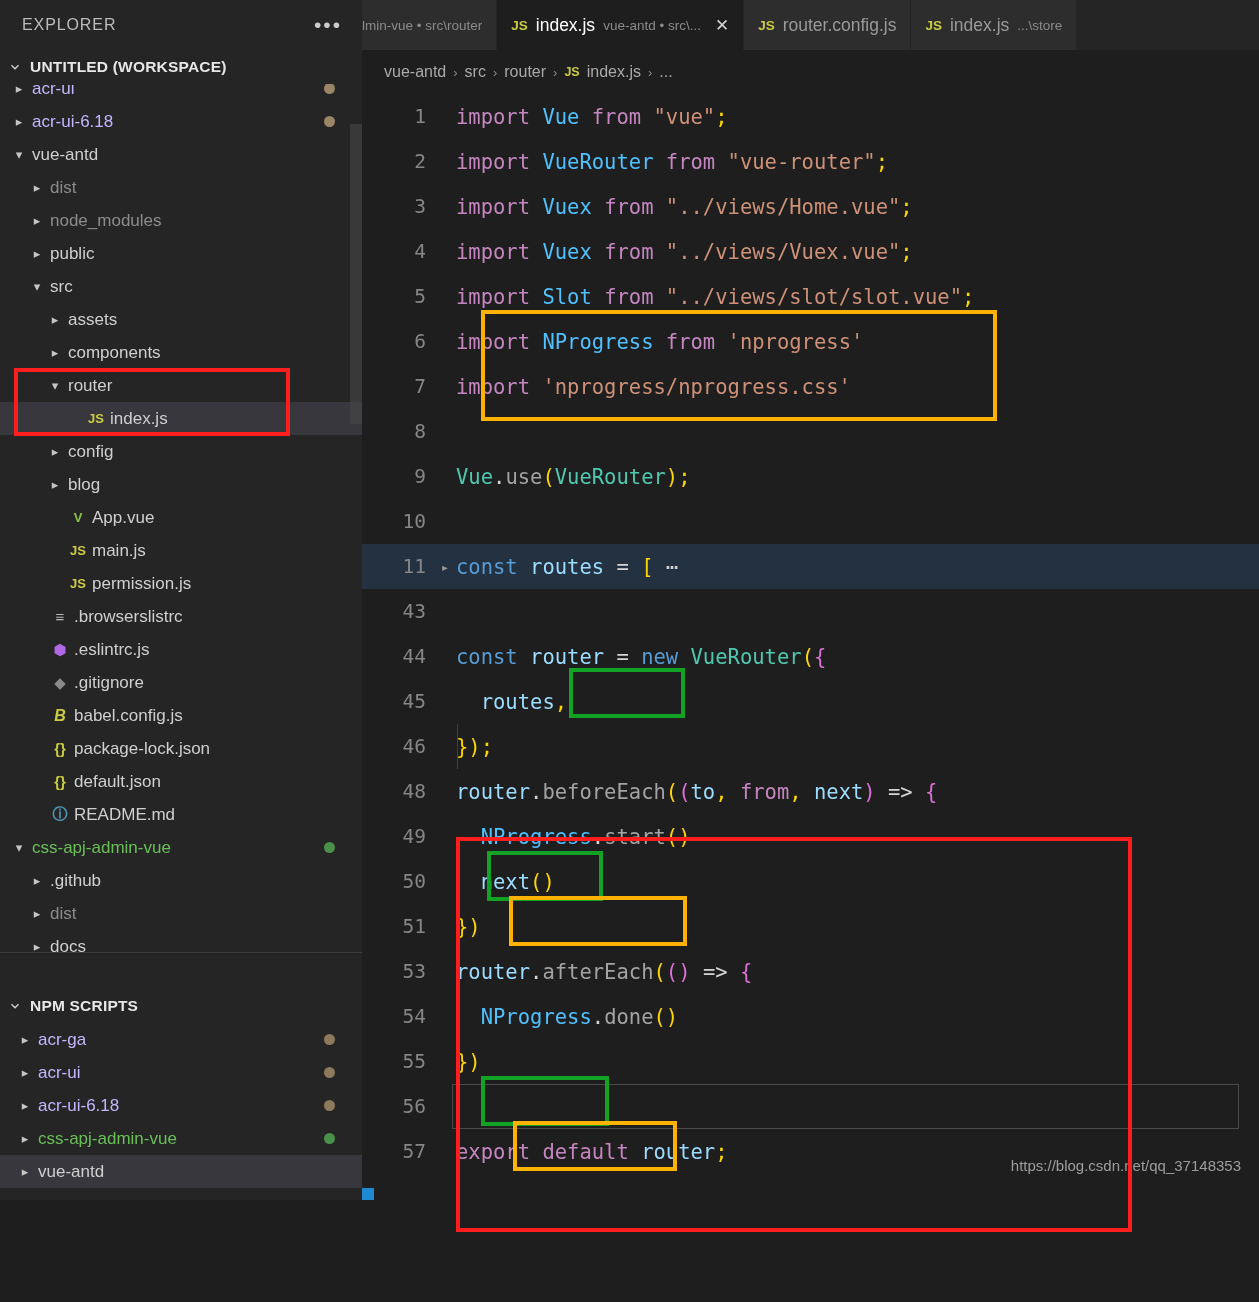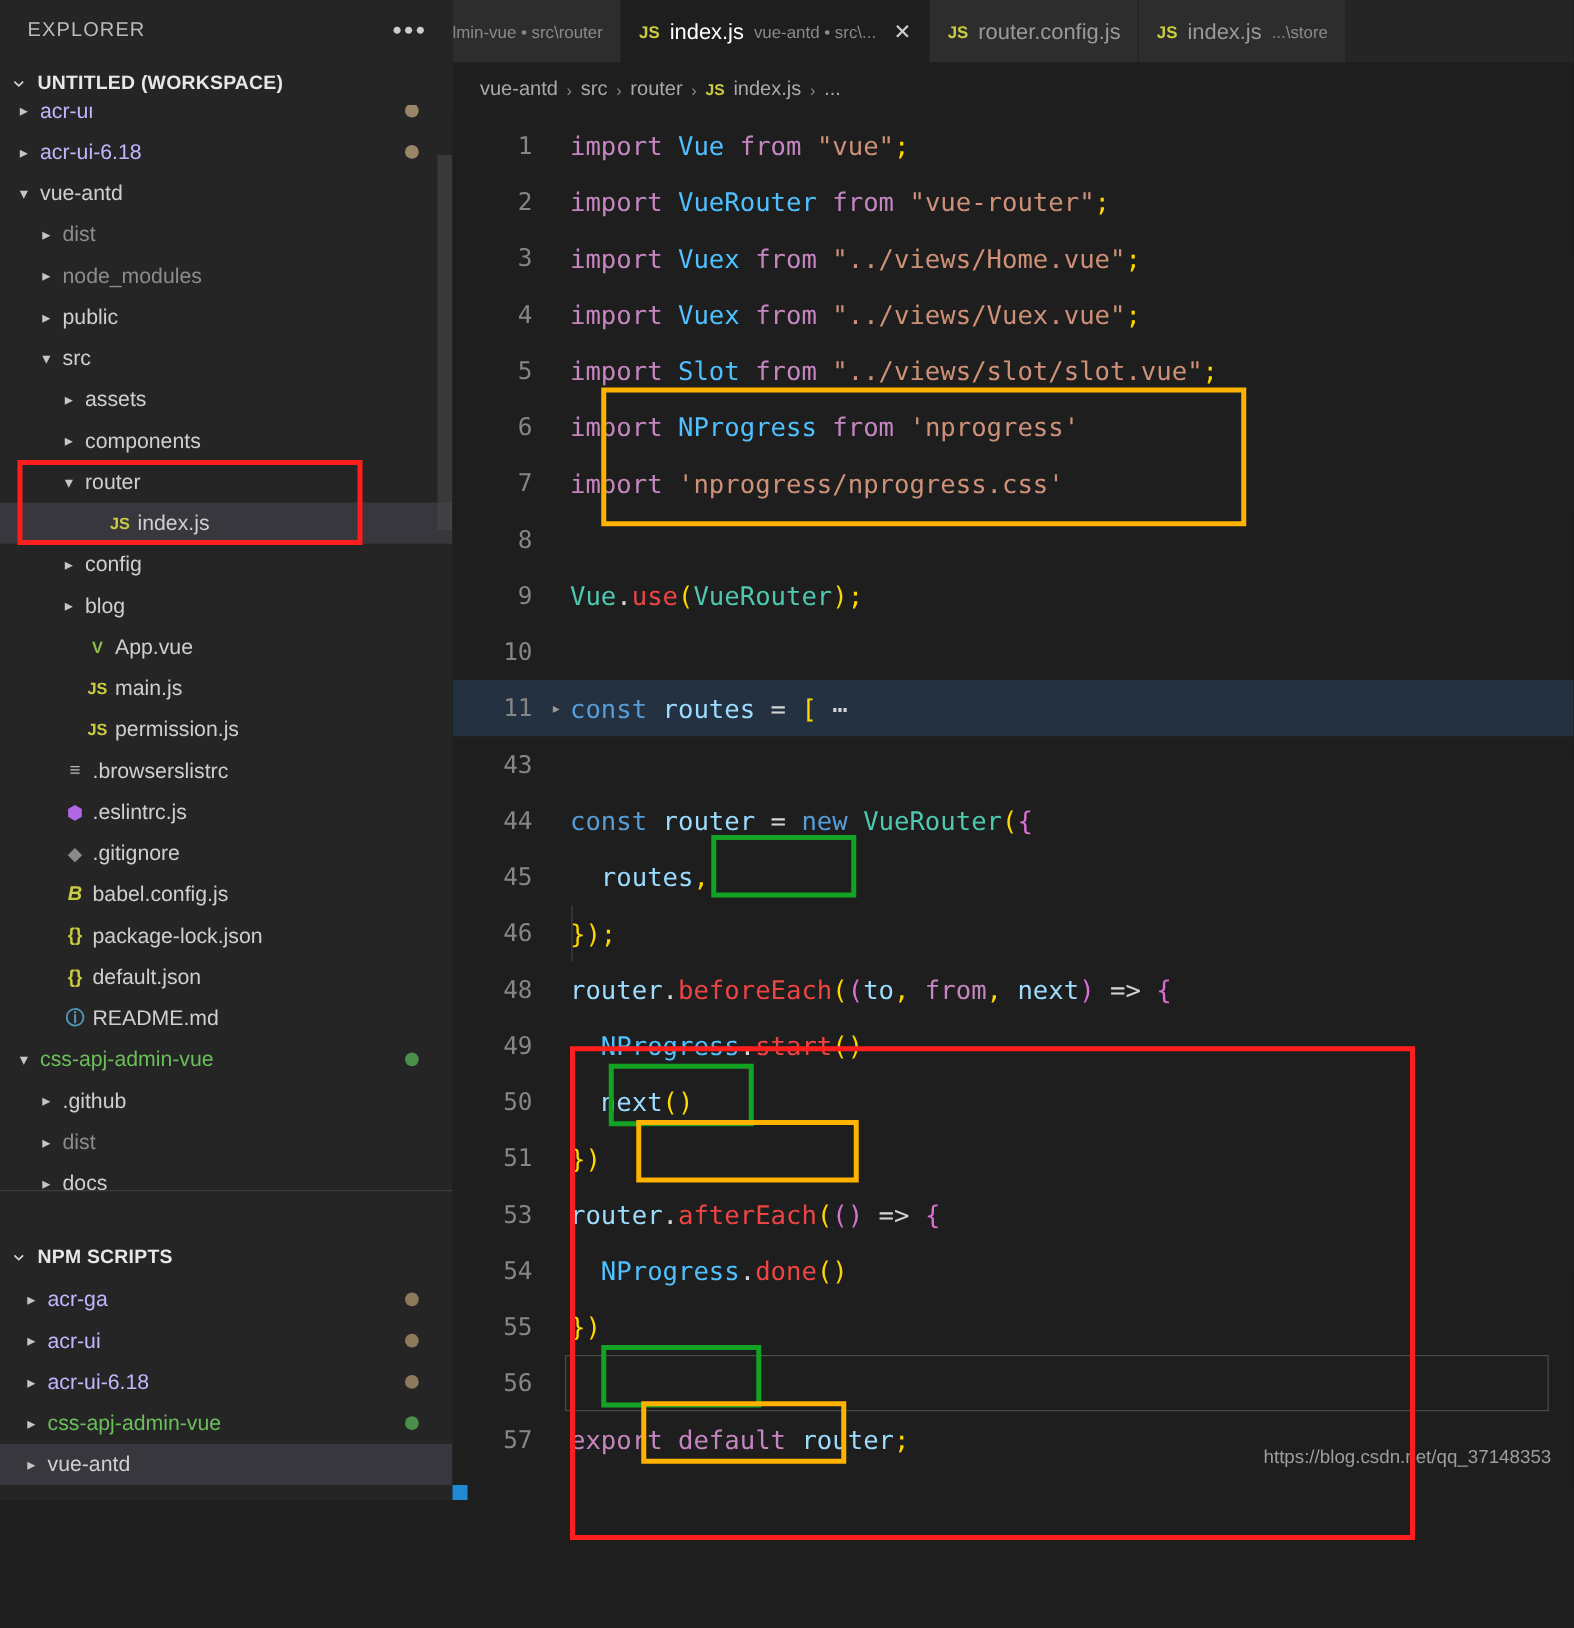--- a/index.html
+++ b/index.html
@@ -101,21 +101,21 @@
   .indent-guide{
     position:absolute;width:1px;background:#404040;
   }
 
   
   .t-kw{color:#c586c0;}      
   .t-cls{color:#4fc1ff;}     
   .t-str{color:#ce9178;}     
   .t-blue{color:#569cd6;}    
   .t-var{color:#9cdcfe;}     
-  .t-fn{color:#ef4444;}      
+  .t-fn{color:#a3a3a3;}      
   .t-green{color:#4ec9b0;}       
   .t-op{color:#d4d4d4;}
 
   .cursor-line-box{
     position:absolute;border:1px solid #4a4a4a;height:43px;left:90px;right:20px;
   }
 
   
   .anno{position:absolute;pointer-events:none;}
   .box-red{border:4px solid #ff1e1e;}

